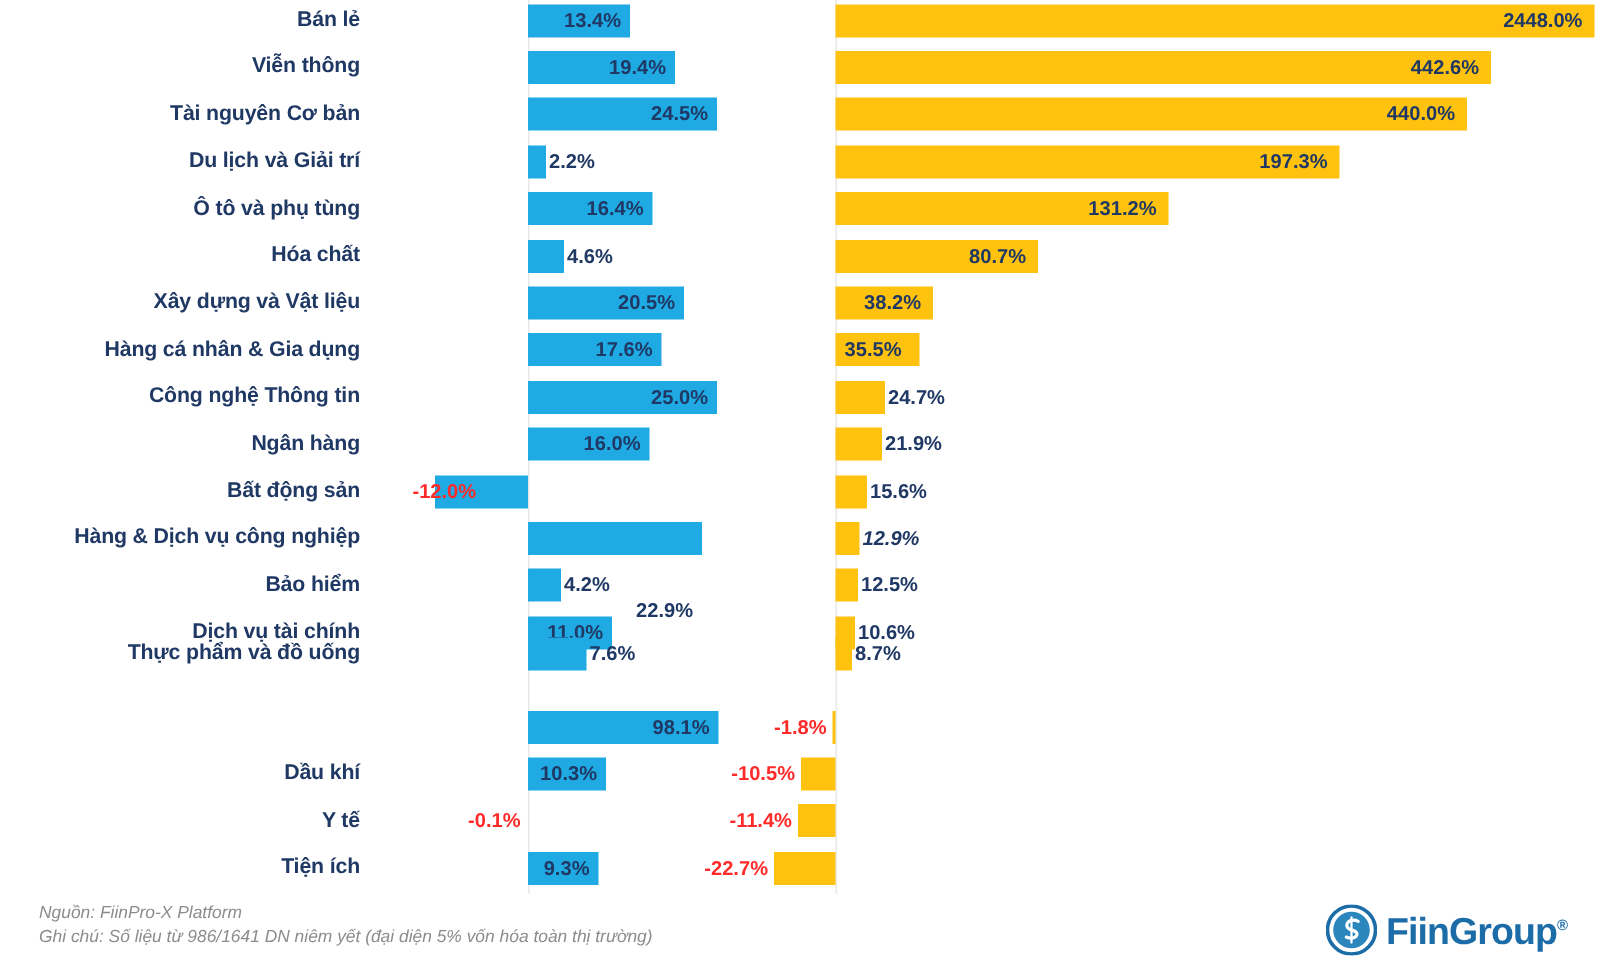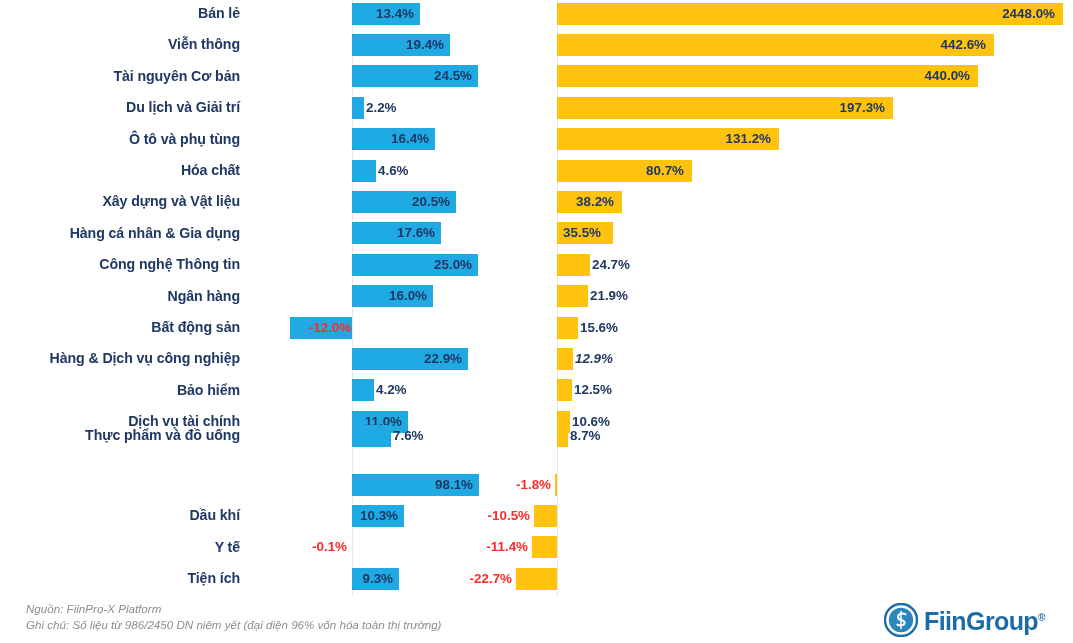--- a/index.html
+++ b/index.html
@@ -220,28 +220,28 @@
         <div class="chart-row" style="top: 280.6px;">
           <div class="cat-label">Ngân hàng</div>
           <div class="bar-blue" style="left: 352px; width: 81px;"></div>
           <div class="val-label val-inside" style="left: 352px; width: 81px; text-align: right; padding-right: 6px; box-sizing: border-box;">16.0%</div>
           <div class="bar-yellow" style="left: 557px; width: 31px;"></div>
           <div class="val-label val-inside" style="left: 590px; text-align: left;">21.9%</div>
         </div>
         <div class="chart-row" style="top: 312px;">
           <div class="cat-label">Bất động sản</div>
           <div class="bar-blue" style="left: 290px; width: 62px;"></div>
-          <div class="val-label val-neg" style="left: 294px; width: 72px; text-align: center;">-12.0%</div>
+          <div class="val-label val-neg" style="left: 275px; width: 72px; text-align: left;">-12.0%</div>
           <div class="bar-yellow" style="left: 557px; width: 21px;"></div>
           <div class="val-label val-inside" style="left: 580px; text-align: left;">15.6%</div>
         </div>
         <div class="chart-row" style="top: 343.4px;">
           <div class="cat-label">Hàng &amp; Dịch vụ công nghiệp</div>
           <div class="bar-blue" style="left: 352px; width: 116px;"></div>
-          <div class="val-label val-inside" style="left: 352px; width: 116px; text-align: right; padding-right: 6px; box-sizing: border-box;">22.9%</div>
+          <div class="val-label val-inside" style="left: 352px; width: 116px; text-align: right; padding-right: 6px; box-sizing: border-box; margin-top: 48px;">22.9%</div>
           <div class="bar-yellow" style="left: 557px; width: 16px;"></div>
           <div class="val-label val-inside" style="left: 575px; text-align: center; font-style: italic;">12.9%</div>
         </div>
         <div class="chart-row" style="top: 374.8px;">
           <div class="cat-label">Bảo hiểm</div>
           <div class="bar-blue" style="left: 352px; width: 22px;"></div>
           <div class="val-label val-inside" style="left: 376px; text-align: left;">4.2%</div>
           <div class="bar-yellow" style="left: 557px; width: 15px;"></div>
           <div class="val-label val-inside" style="left: 574px; text-align: left;">12.5%</div>
         </div>
@@ -283,21 +283,21 @@
           <div class="bar-blue" style="left: 352px; width: 47px;"></div>
           <div class="val-label val-inside" style="left: 352px; width: 47px; text-align: right; padding-right: 6px; box-sizing: border-box;">9.3%</div>
           <div class="bar-yellow" style="left: 516px; width: 41px;"></div>
           <div class="val-label val-neg" style="left: 458px; width: 54px; text-align: right;">-22.7%</div>
         </div>
       </div>
   </div>
 
   <div class="footer">
     <div>Nguồn: FiinPro-X Platform</div>
-    <div>Ghi chú: Số liệu từ 986/2450 DN niêm yết (đại diện 96% vốn hóa toàn thị trường)</div>
+    <div>Ghi chú: Số liệu từ 986/1641 DN niêm yết (đại diện 5% vốn hóa toàn thị trường)</div>
   </div>
 
   <div class="logo">
     <span class="logo-mark">
       <svg width="34" height="34" viewBox="0 0 34 34">
         <circle cx="17" cy="17" r="16" fill="none" stroke="#1c6ca8" stroke-width="2.4"></circle>
         <circle cx="17" cy="17" r="12.2" fill="#2a86bd"></circle>
         <path d="M21.5 11.2c-2.6-1.3-6.2-0.9-7.3 1.4-1.1 2.3 0.7 3.9 3.1 4.5 2.4 0.6 4 1.8 3.1 3.6-0.9 1.8-4.3 2.2-6.9 1.0" fill="none" stroke="#ffffff" stroke-width="2.1" stroke-linecap="round"></path>
         <path d="M17 8.6v16.8" fill="none" stroke="#ffffff" stroke-width="1.5" stroke-linecap="round"></path>
       </svg>

